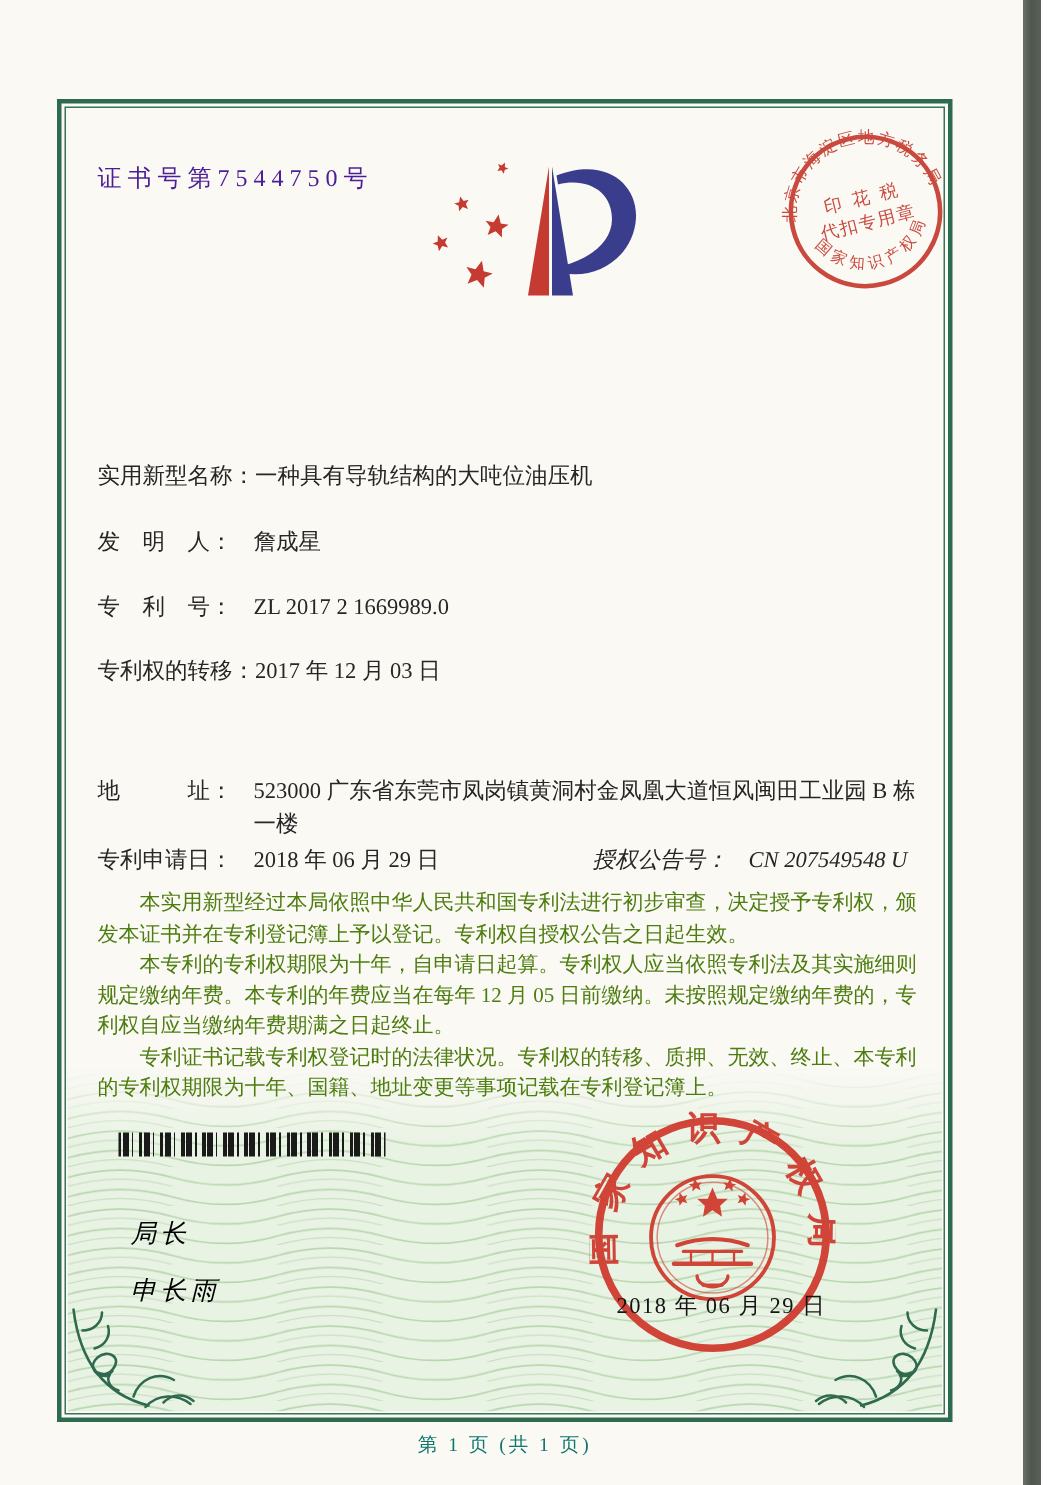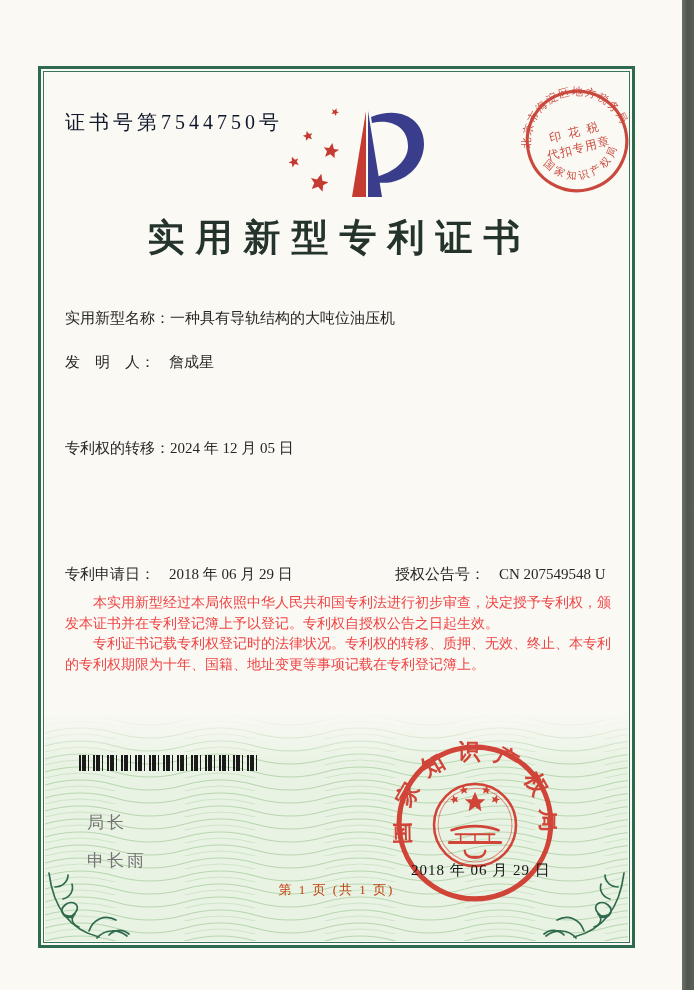--- a/index.html
+++ b/index.html
@@ -4,59 +4,59 @@
 <style>
   html,body{margin:0;padding:0;}
   .page{position:relative;width:700px;height:990px;background:#ffffff;overflow:hidden;
         font-family:"Liberation Serif","DejaVu Serif",serif;color:#2b2b2b;}
   .paper{position:absolute;left:0;top:0;width:684px;height:990px;background:#faf9f4;}
   .scan-strip{position:absolute;left:682px;top:0;width:12px;height:990px;
         background:linear-gradient(90deg,#6a7268,#4e564d 45%,#5a6258);}
   .frame{position:absolute;left:38px;top:66px;width:591px;height:876px;border:3px solid #2e6a4d;}
   .frame-inner{position:absolute;inset:2px;border:1px solid #37745a;pointer-events:none;z-index:6;}
 
-  .cert-no{position:absolute;left:24px;top:40px;font-size:20px;letter-spacing:4px;color:#0f172a;}
+  .cert-no{position:absolute;left:24px;top:40px;font-size:16px;letter-spacing:4px;color:#4c1d95;}
 
   .logo{position:absolute;left:237px;top:32px;width:150px;height:108px;}
   .tax-stamp{position:absolute;left:478px;top:14px;width:116px;height:116px;opacity:.92;}
 
   .title{position:absolute;left:0;top:144px;width:100%;margin:0;text-align:center;
         font-size:37px;font-weight:bold;letter-spacing:11px;padding-left:6px;box-sizing:border-box;
         color:#24332c;}
 
   .field{position:absolute;left:24px;font-size:15px;line-height:22px;color:#262626;}
   .field .lab{display:inline-block;min-width:104px;vertical-align:top;}
   .field .val{display:inline-block;vertical-align:top;max-width:442px;}
   .f0{top:238px}.f1{top:282px}.f2{top:325px}.f3{top:368px}.f4{top:410px}.f5{top:448px}.f6{top:494px}
-  .pair2{position:absolute;left:330px;top:0;white-space:nowrap;}
+  .pair2{position:absolute;left:330px;top:0;white-space:nowrap;font-style:italic;}
   .f6{width:560px;}
 
   .paragraphs{position:absolute;left:24px;top:524px;width:546px;font-size:14px;line-height:20.5px;
-        text-align:justify;color:#ef4444;}
+        text-align:justify;color:#4d7c0f;}
   .paragraphs p{margin:0;text-indent:2em;}
 
   .pattern-area{position:absolute;left:4px;right:4px;bottom:4px;height:228px;z-index:0;}
   .pattern-area svg{display:block;width:100%;height:100%;}
 
   .barcode{position:absolute;left:38px;top:686px;width:178px;height:16px;z-index:2;
         background:repeating-linear-gradient(90deg,#1a1a1a 0 2px,transparent 2px 3px,
         #1a1a1a 3px 7px,transparent 7px 9px,#1a1a1a 9px 10px,transparent 10px 14px);}
 
   .officer-title,.officer-name{position:absolute;left:46px;z-index:2;
         font-family:"Liberation Sans","DejaVu Sans",sans-serif;
-        font-size:17px;letter-spacing:3px;color:#737373;}
+        font-size:17px;letter-spacing:3px;color:#000000;font-style:italic;}
   .officer-title{top:742px}.officer-name{top:780px}
 
   .signature{position:absolute;left:148px;top:698px;width:230px;height:110px;z-index:2;}
 
   .seal{position:absolute;left:352px;top:672px;width:164px;height:164px;z-index:2;opacity:.93;}
   .seal-date{position:absolute;left:370px;top:792px;z-index:3;font-size:15px;letter-spacing:1px;color:#141414;}
 
-  .footer{position:absolute;left:0;top:812px;width:100%;text-align:center;z-index:2;
-        font-size:13px;letter-spacing:2px;color:#c2410c;}
+  .footer{position:absolute;left:0;top:885px;width:100%;text-align:center;z-index:2;
+        font-size:13px;letter-spacing:2px;color:#0f766e;}
 
   .ornament{position:absolute;bottom:2px;width:96px;height:104px;z-index:1;}
   .orn-left{left:2px;}
   .orn-right{right:2px;transform:scaleX(-1);}
 
   .sr{position:absolute;width:1px;height:1px;overflow:hidden;opacity:0;}
 </style>
 </head>
 <body>
 
@@ -143,42 +143,48 @@
           <textPath href="#arcT" startOffset="50%" text-anchor="middle">北京市海淀区地方税务局</textPath>
         </text>
         <text font-size="10" letter-spacing="3">
           <textPath href="#arcB" startOffset="50%" text-anchor="middle">国家知识产权局</textPath>
         </text>
         <text x="56" y="51" text-anchor="middle" font-size="11.5" letter-spacing="2">印 花 税</text>
         <text x="56" y="67" text-anchor="middle" font-size="11.5" letter-spacing="1">代扣专用章</text>
       </g>
     </svg>
 
-    <h1 class="title">实用新型专利证书</h1>
 
     
     <div class="field f0">
       <span class="lab">实用新型名称：</span><span class="val">一种具有导轨结构的大吨位油压机</span>
     </div>
     <div class="field f1">
       <span class="lab">发　明　人：</span><span class="val">詹成星</span>
     </div>
+    <div class="field f2">
+      <span class="lab">专　利　号：</span><span class="val">ZL 2017 2 1669989.0</span>
+    </div>
     <div class="field f3">
-      <span class="lab">专利权的转移：</span><span class="val">2024 年 12 月 05 日</span>
+      <span class="lab">专利权的转移：</span><span class="val">2017 年 12 月 03 日</span>
+    </div>
+    <div class="field f5">
+      <span class="lab">地　　　址：</span><span class="val">523000 广东省东莞市凤岗镇黄洞村金凤凰大道恒风闽田工业园 B 栋一楼</span>
     </div>
     <div class="field f6">
       <span class="lab">专利申请日：</span><span class="val">2018 年 06 月 29 日</span>
       <span class="pair2">
         <span class="lab">授权公告号：</span><span class="val">CN 207549548 U</span>
       </span>
     </div>
 
     
     <div class="paragraphs">
       <p>本实用新型经过本局依照中华人民共和国专利法进行初步审查，决定授予专利权，颁发本证书并在专利登记簿上予以登记。专利权自授权公告之日起生效。</p>
+      <p>本专利的专利权期限为十年，自申请日起算。专利权人应当依照专利法及其实施细则规定缴纳年费。本专利的年费应当在每年 12 月 05 日前缴纳。未按照规定缴纳年费的，专利权自应当缴纳年费期满之日起终止。</p>
       <p>专利证书记载专利权登记时的法律状况。专利权的转移、质押、无效、终止、本专利的专利权期限为十年、国籍、地址变更等事项记载在专利登记簿上。</p>
     </div>
 
     <div class="barcode"></div>
 
     <div class="officer-title">局长</div>
     <div class="officer-name">申长雨</div>
 
     
     <svg class="signature" viewBox="0 0 230 110">

